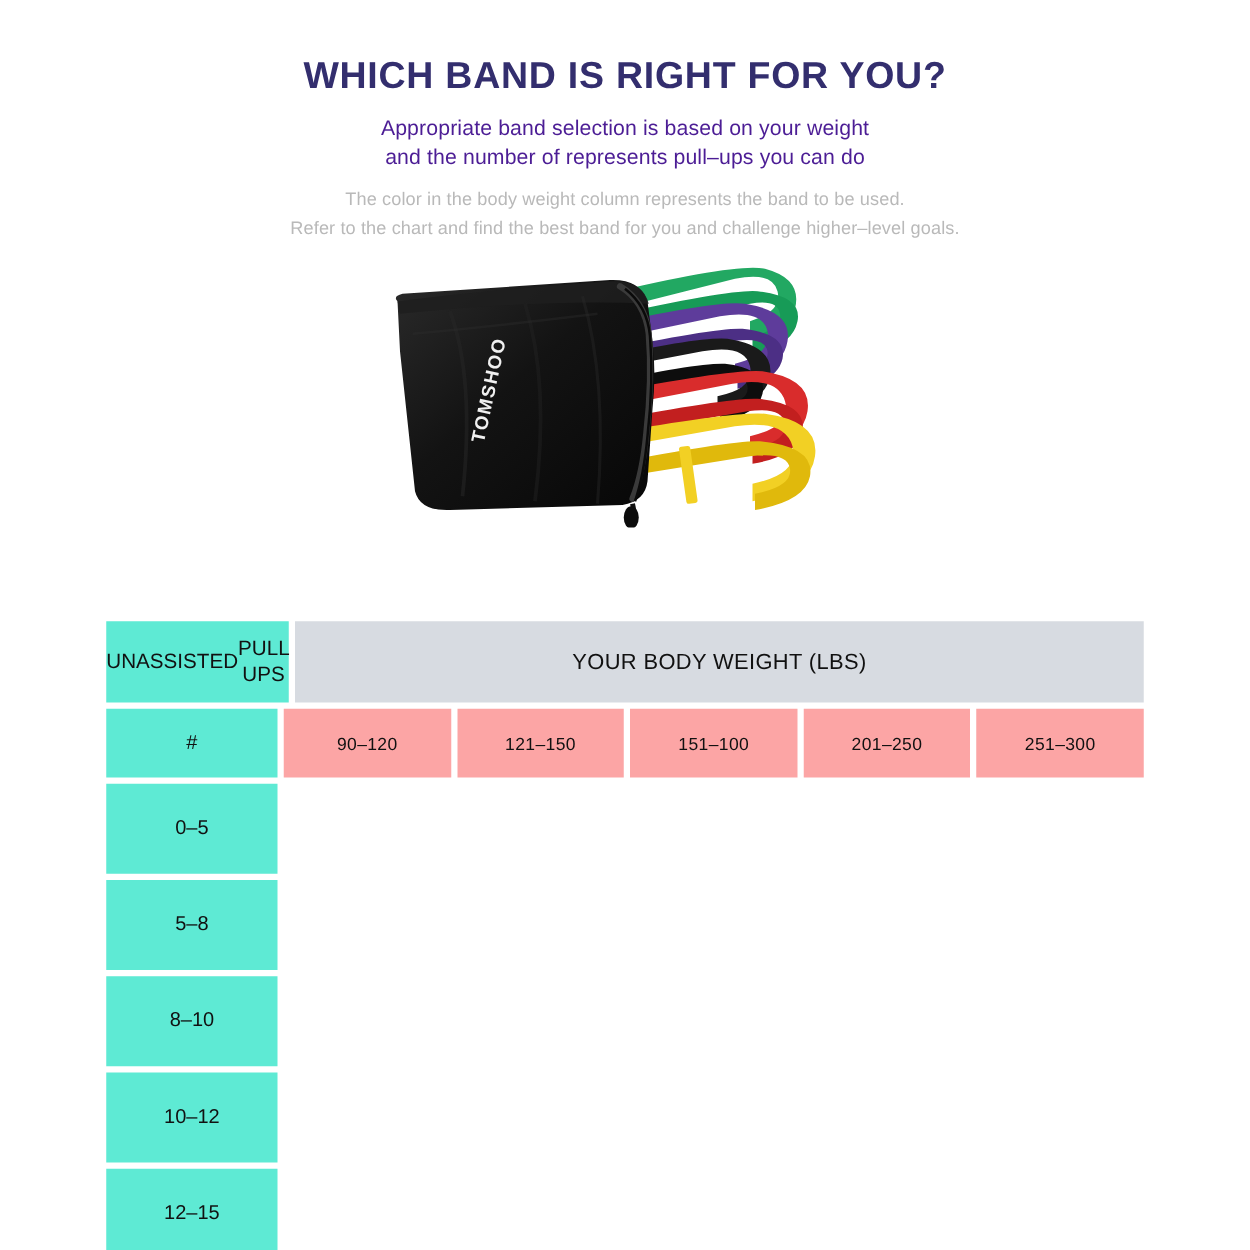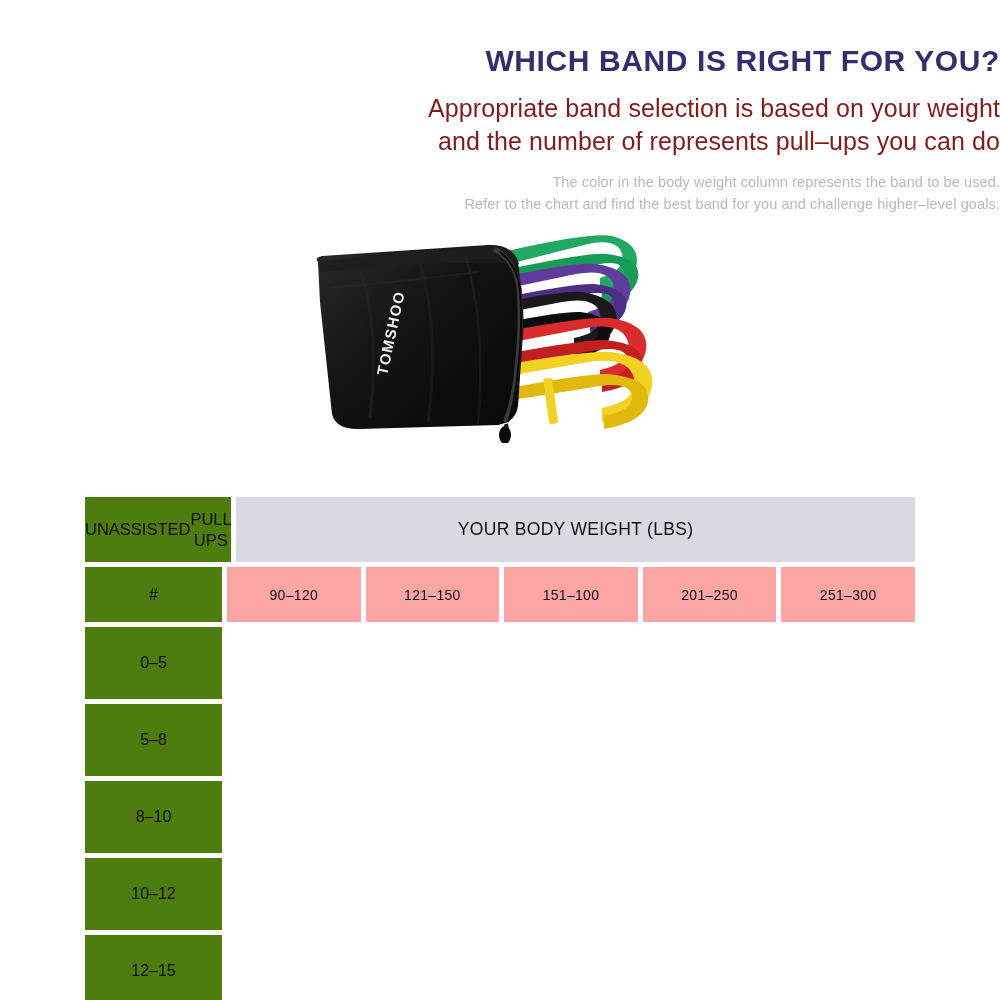--- a/index.html
+++ b/index.html
@@ -16,35 +16,35 @@
   .page {
     position: relative;
     width: 1000px;
     height: 1000px;
     background: #ffffff;
   }
 
   
   .headings {
     padding-top: 44px;
-    text-align: right;
+    text-align: center;
   }
 
   .main-title {
     color: #332E6E;
     font-size: 30px;
     font-weight: bold;
     letter-spacing: 0.6px;
     line-height: 1.1;
   }
 
   .subtitle {
     margin-top: 15px;
-    color: #7f1d1d;
-    font-size: 25px;
+    color: #4c1d95;
+    font-size: 17px;
     font-weight: normal;
     line-height: 1.33;
     letter-spacing: 0.1px;
   }
   .subtitle .sub-line { display: block; }
 
   .notes {
     margin-top: 12px;
     color: #b9b9b9;
     font-size: 14.5px;
@@ -74,21 +74,21 @@
   .chart-row {
     display: flex;
     width: 100%;
     gap: 5px;
     margin-bottom: 5px;
   }
   .chart-row:last-child { margin-bottom: 0; }
 
   .cell-label {
     flex: 0 0 137px;
-    background: #4d7c0f;
+    background: #5eead4;
     display: flex;
     align-items: center;
     justify-content: center;
     text-align: center;
     color: #111111;
     font-size: 16px;
     line-height: 1.25;
   }
 
   .head-tall { height: 65px; font-size: 16.5px; }

